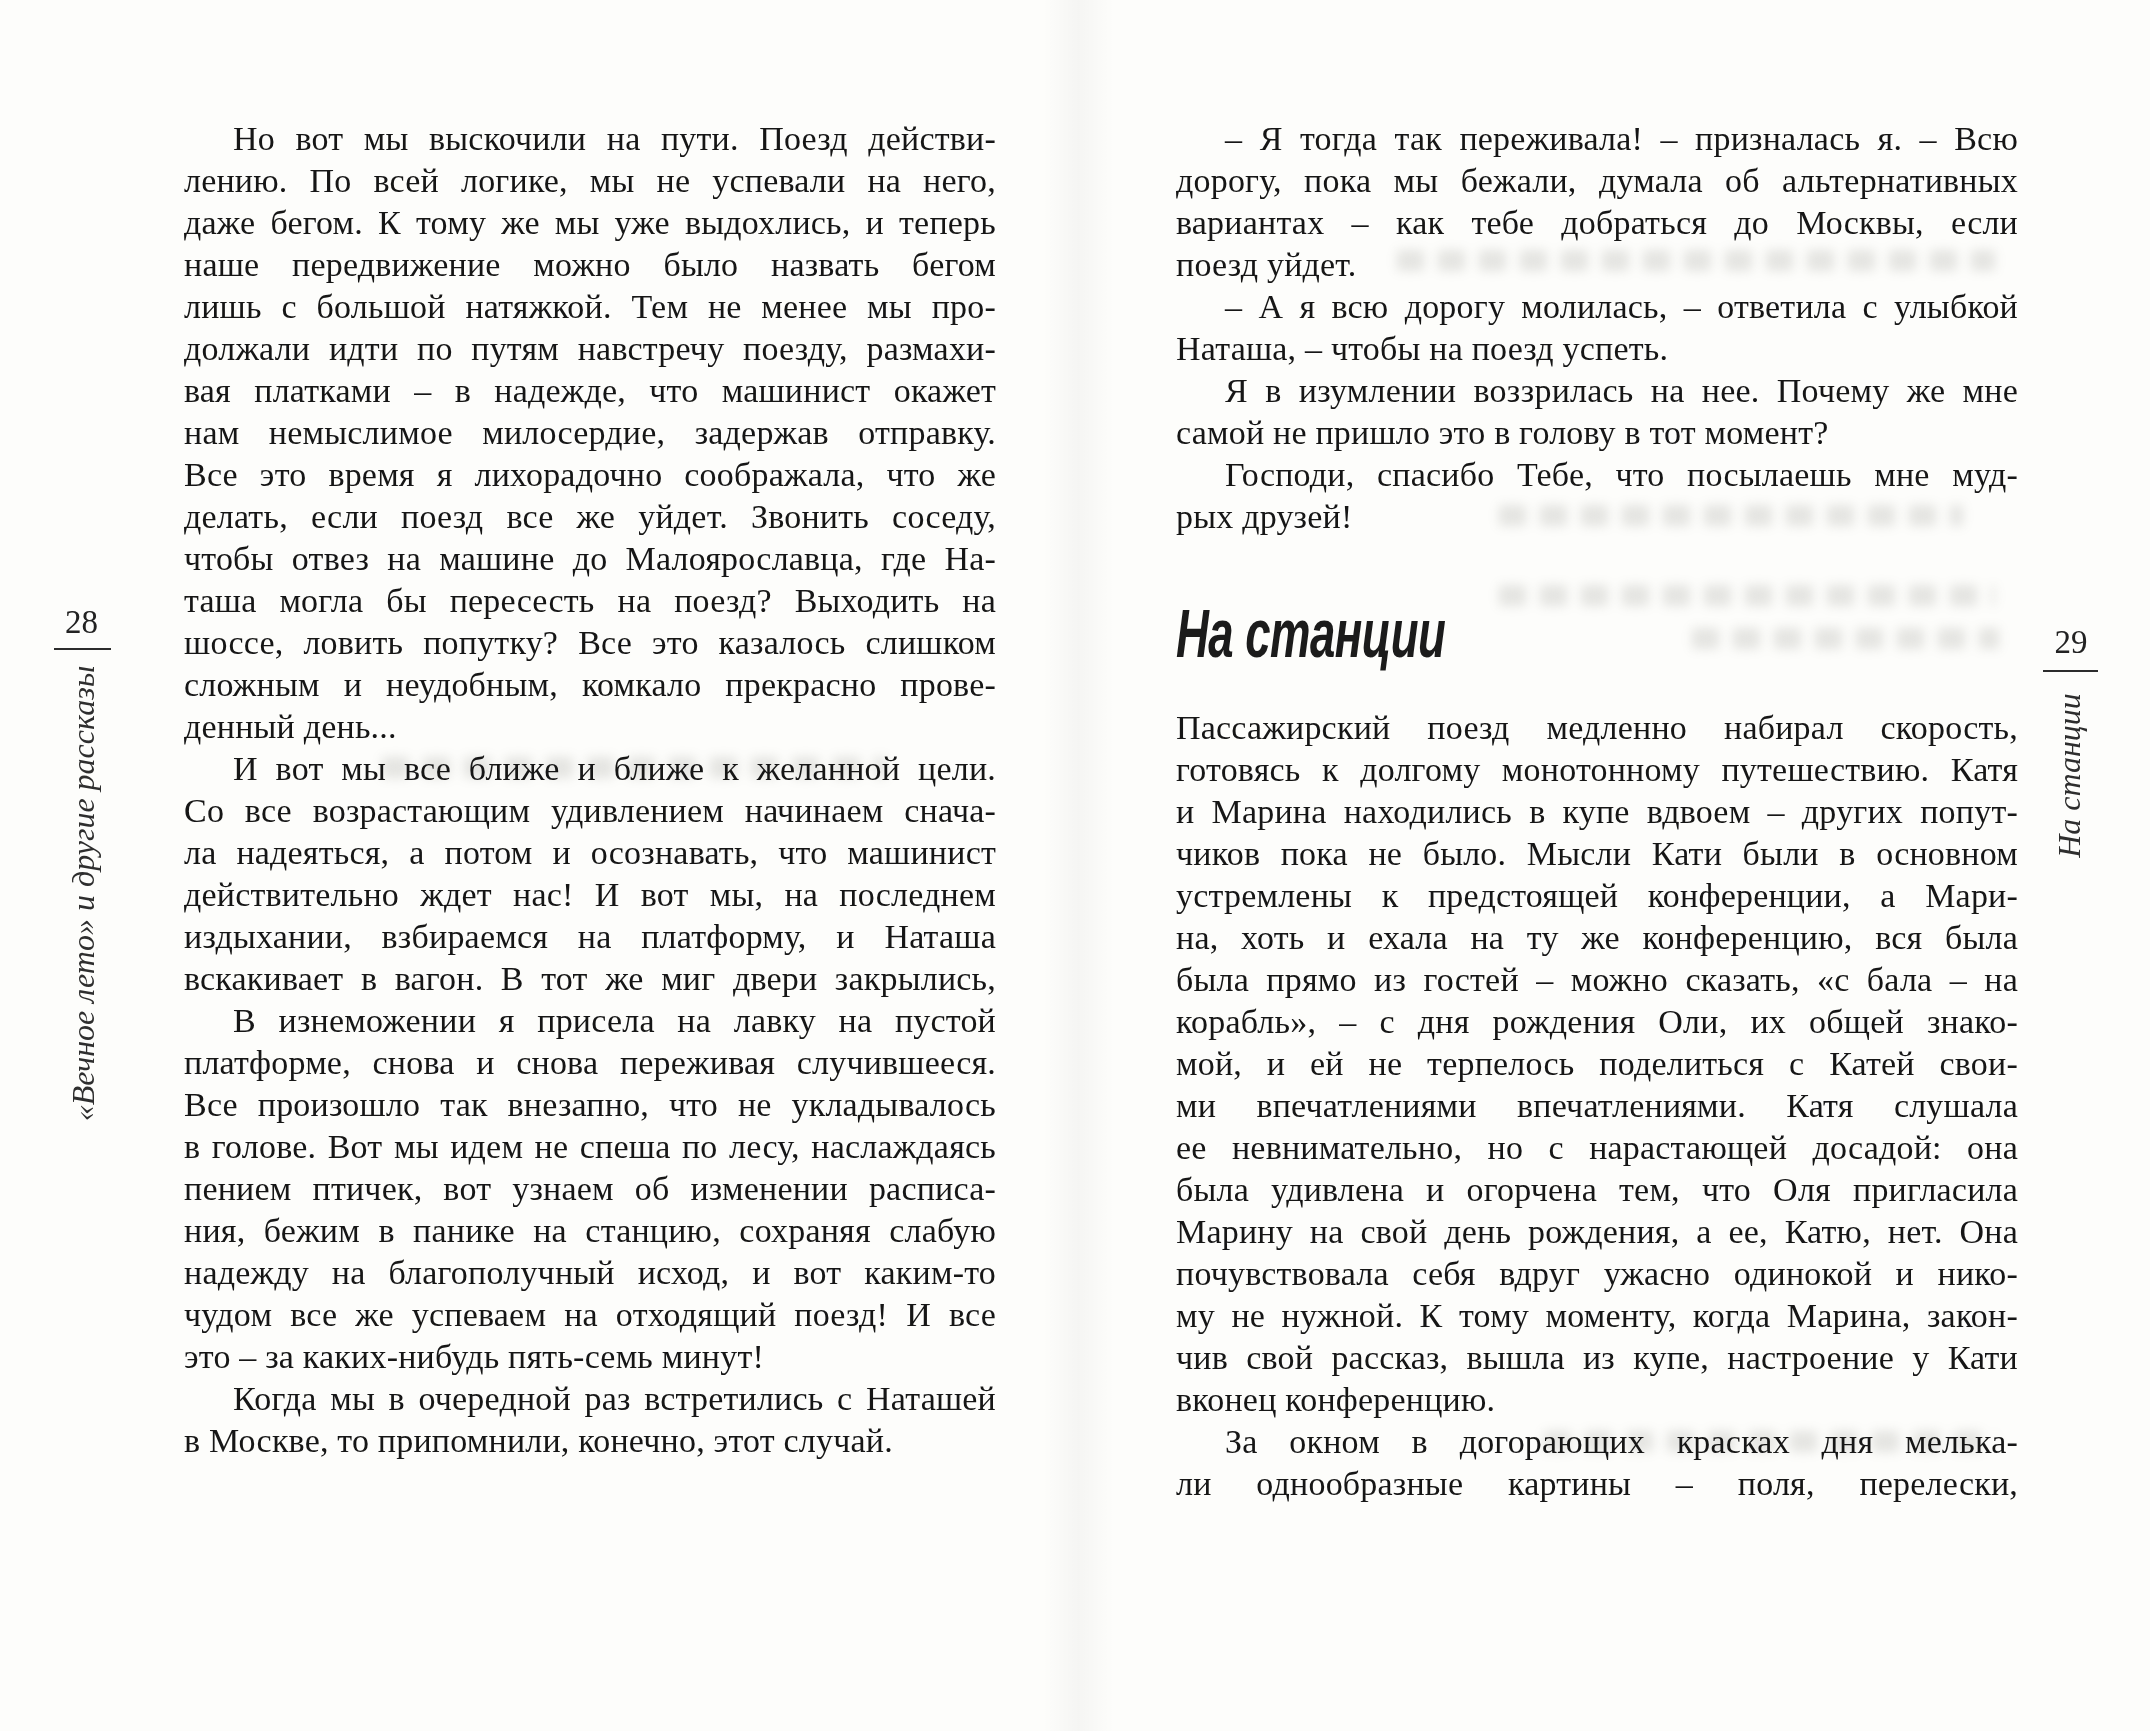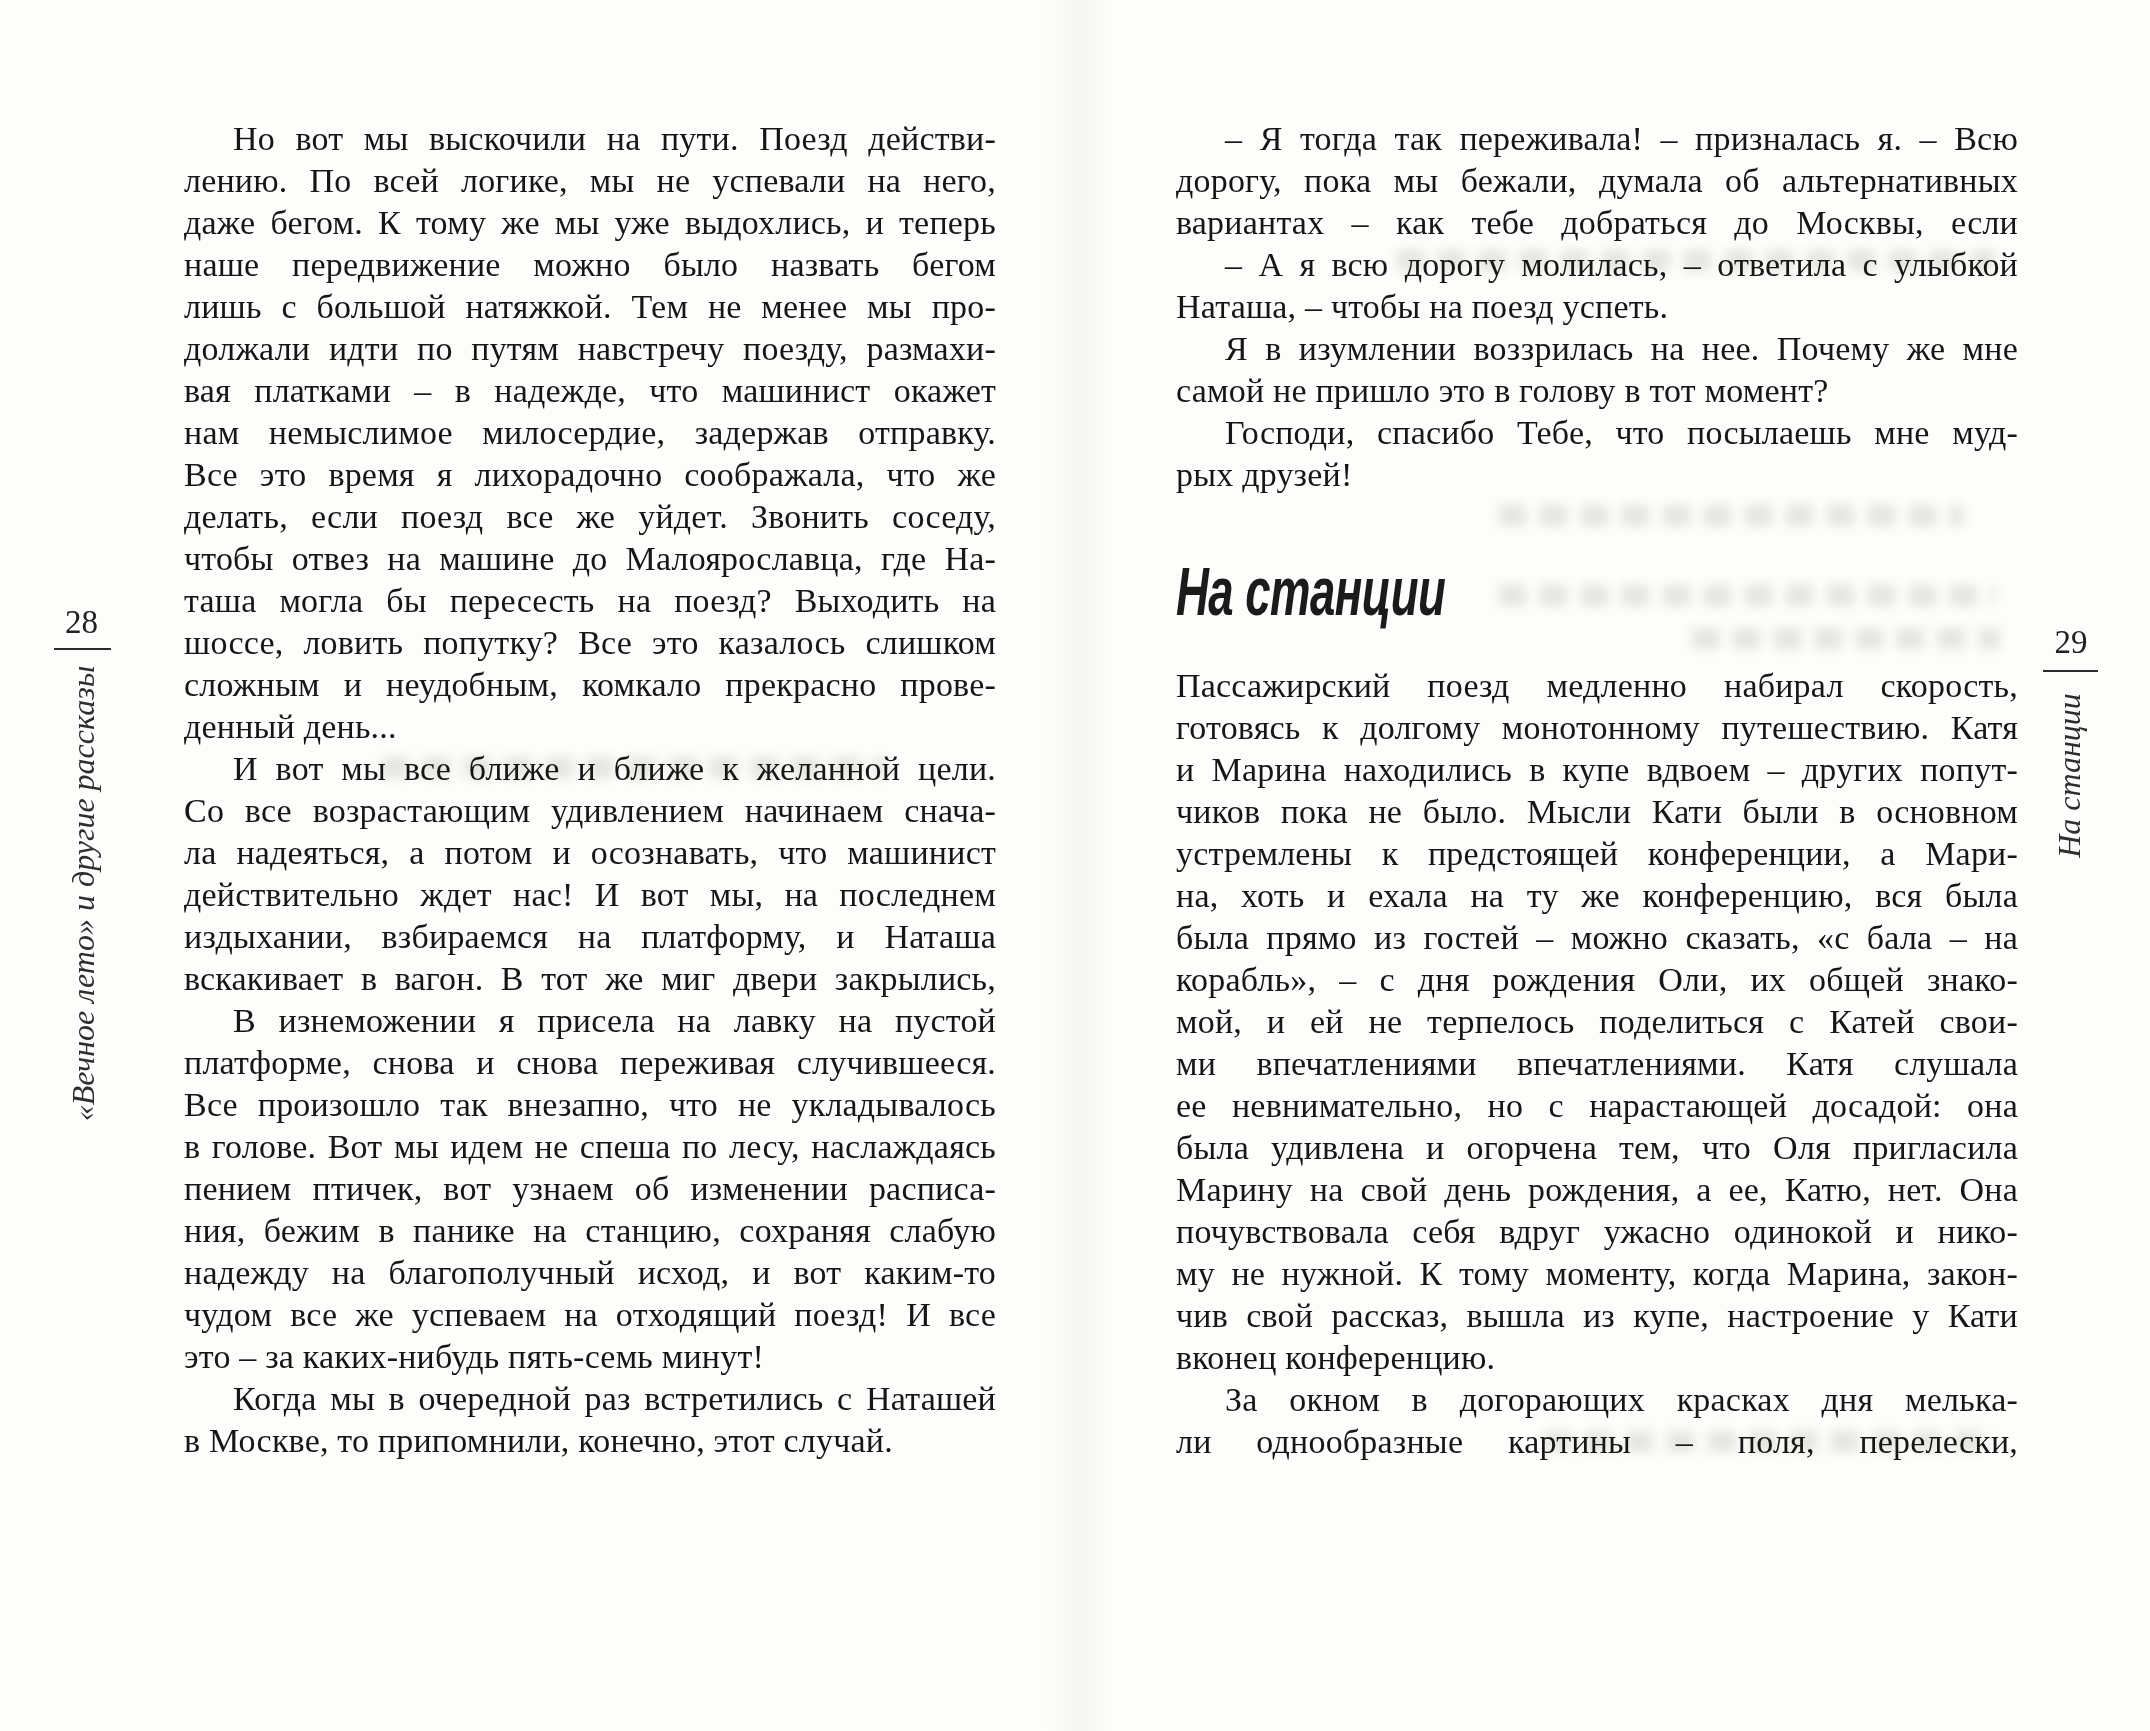--- a/index.html
+++ b/index.html
@@ -138,20 +138,21 @@
       <div class="ln end">это – за каких-нибудь пять-семь минут!</div>
       <div class="ln ind">Когда мы в очередной раз встретились с Наташей</div>
       <div class="ln end">в Москве, то припомнили, конечно, этот случай.</div>
     </div>
 
   <div class="textblock" id="tb-right">
     <div id="rp-dialogue">
         <div class="ln ind">– Я тогда так переживала! – призналась я. – Всю</div>
         <div class="ln">дорогу, пока мы бежали, думала об альтернативных</div>
         <div class="ln">вариантах – как тебе добраться до Москвы, если</div>
+        <div class="ln end">поезд уйдет.</div>
         <div class="ln ind">– А я всю дорогу молилась, – ответила с улыбкой</div>
         <div class="ln end">Наташа, – чтобы на поезд успеть.</div>
         <div class="ln ind">Я в изумлении воззрилась на нее. Почему же мне</div>
         <div class="ln end">самой не пришло это в голову в тот момент?</div>
         <div class="ln ind">Господи, спасибо Тебе, что посылаешь мне муд-</div>
         <div class="ln end">рых друзей!</div>
       </div>
     <div class="section-heading">На станции</div>
     <div id="rp-story">
         <div class="ln">Пассажирский поезд медленно набирал скорость,</div>

